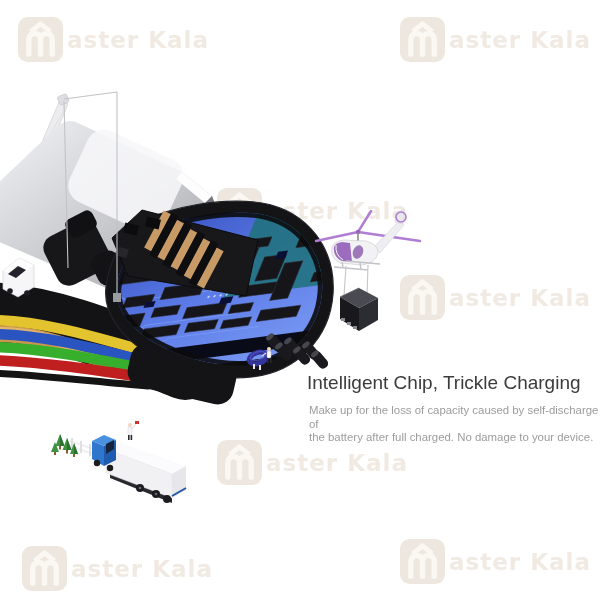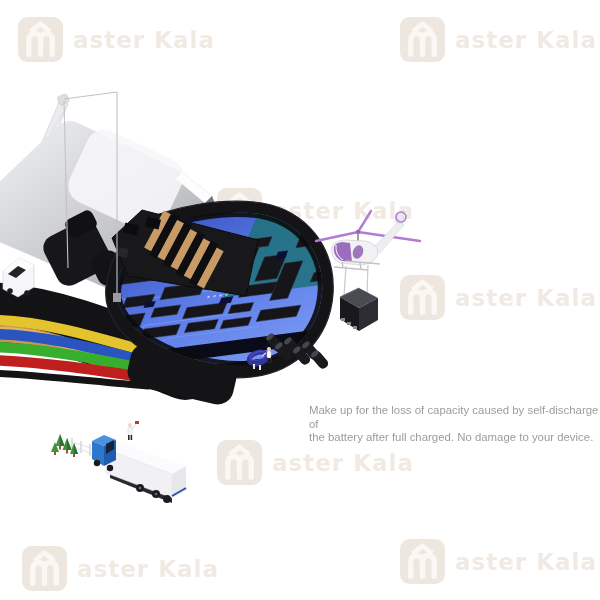--- a/index.html
+++ b/index.html
@@ -1,19 +1,19 @@
 <!DOCTYPE html>
 <html><head>
 <meta charset="utf-8">
 <style>
   html,body{margin:0;padding:0;background:#ffffff;}
   .stage{position:relative;width:600px;height:600px;background:#ffffff;overflow:hidden;
          font-family:"Liberation Sans",sans-serif;}
   
-  .wm{position:absolute;display:flex;align-items:center;gap:10px;pointer-events:none;}
+  .wm{position:absolute;display:flex;align-items:center;gap:4px;pointer-events:none;}
   .wm svg{width:45px;height:45px;flex:0 0 auto;}
   .wm span{font-family:"DejaVu Sans",sans-serif;font-weight:bold;font-size:23px;
            letter-spacing:1px;color:#f0eae3;white-space:nowrap;}
   .wm1{left:18px;top:17px;}
   .wm2{left:400px;top:17px;}
   .wm7{left:217px;top:188px;}
   .wm3{left:400px;top:275px;}
   .wm4{left:217px;top:440px;}
   .wm5{left:22px;top:546px;}
   .wm6{left:400px;top:539px;}
@@ -402,18 +402,19 @@
       <ellipse cx="97" cy="463" rx="3.2" ry="3.2" fill="#1c1c20"></ellipse>
       <ellipse cx="110" cy="468" rx="3.2" ry="3.2" fill="#1c1c20"></ellipse>
       <ellipse cx="140" cy="488" rx="4" ry="4" fill="#1c1c20"></ellipse>
       <ellipse cx="156" cy="494" rx="4" ry="4" fill="#1c1c20"></ellipse>
       <ellipse cx="167" cy="499" rx="4" ry="4" fill="#1c1c20"></ellipse>
       <circle cx="140" cy="488" r="1.3" fill="#6a6a72"></circle>
       <circle cx="156" cy="494" r="1.3" fill="#6a6a72"></circle>
     </g>
   </svg>
 
+  <div class="heading">Intelligent Chip, Trickle Charging</div>
   <div class="body-text">
     <div>Make up for the loss of capacity caused by self-discharge of</div>
     <div>the battery after full charged. No damage to your device.</div>
   </div>
 
 </div>
 
 </body></html>

